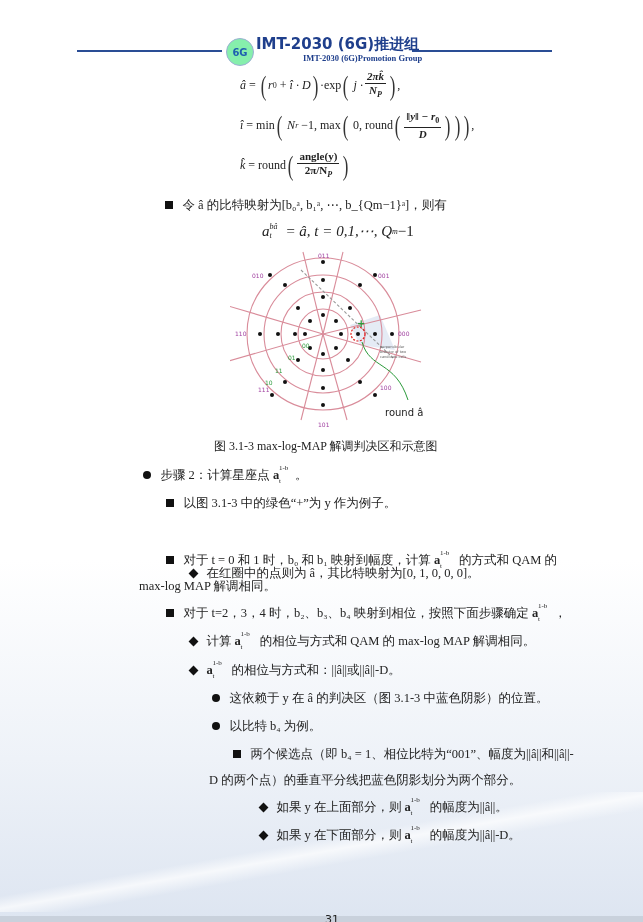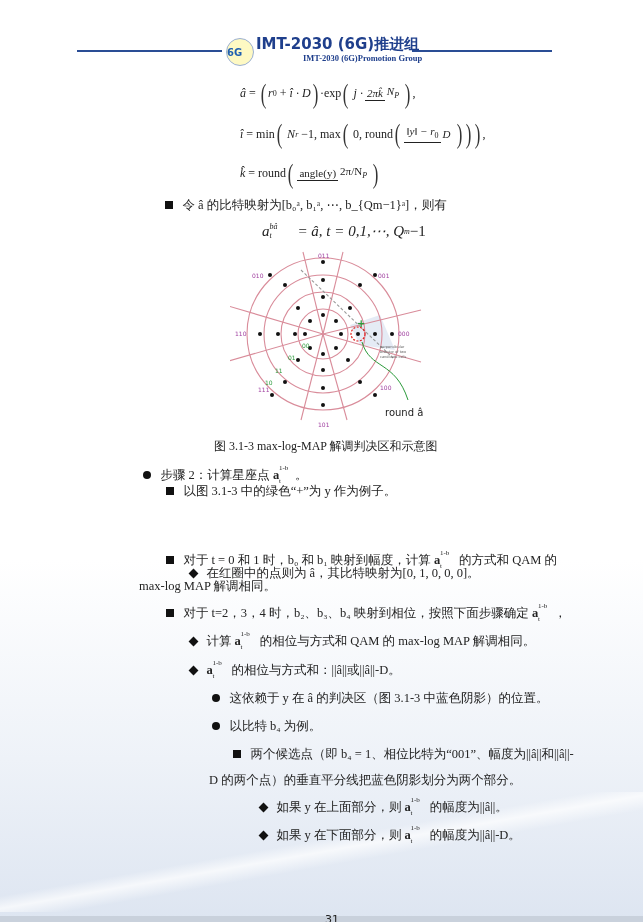--- a/index.html
+++ b/index.html
@@ -19,30 +19,30 @@
     background: linear-gradient(170deg, transparent 45%, rgba(255,255,255,0.7) 50%, transparent 56%);
     z-index: 0;
   }
   .bottom-bar { position:absolute; left:0; right:0; bottom:0; height:6px; background:#c9d1dc; z-index:1; }
   .abs { position: absolute; z-index: 2; }
 
   
   .hdr-line { position:absolute; height:2px; background:#2a4d95; top:50px; z-index:2; }
   .hdr-logo {
     position:absolute; left:226px; top:38px; width:26px; height:26px; border-radius:50%;
-    border:1.5px solid #9bb0d3; background:#fef9c3; display:flex; align-items:center; justify-content:flex-start;
+    border:1.5px solid #9bb0d3; background:#86efac; display:flex; align-items:center; justify-content:center;
     font-family:"DejaVu Sans", sans-serif; font-size:10px; font-weight:bold; color:#1f5fb0; z-index:2;
   }
   .hdr-title { position:absolute; left:256px; top:36px; font-family:"DejaVu Sans", sans-serif; font-weight:bold; font-size:15px; color:#1f3f8c; z-index:2; line-height:17px;}
   .hdr-sub { position:absolute; left:256px; top:53px; font-family:Liberation Serif, serif; font-weight:bold; font-size:8.5px; color:#1f3f8c; z-index:2; line-height:10px;padding-left:47px;}
 
   
   .math { font-family:"Liberation Serif", serif; font-size:12px; white-space:nowrap; display:flex; align-items:center; }
   .it { font-style: italic; }
-  .frac { display:inline-flex; flex-direction:row; align-items:center; vertical-align:middle; margin:15px 2px; font-size:11px; }
+  .frac { display:inline-flex; flex-direction:column; align-items:center; vertical-align:middle; margin:0 2px; font-size:11px;font-weight:bold; }
   .frac .num { border-bottom:1px solid #222; padding:0 2px; line-height:13px; }
   .frac .den { padding:0 2px; line-height:13px; }
   .paren { font-size:28px; font-weight:100; line-height:28px; transform:scaleX(0.6); display:inline-block; color:#333; }
   sub, sup { font-size: 8px; }
 
   .text { font-size:12.5px; white-space:nowrap; line-height:16px; }
   .bullet-sq { display:inline-block; width:8px; height:8px; background:#111; }
   .bullet-dot { display:inline-block; width:8px; height:8px; border-radius:50%; background:#111; }
   .bullet-dia { display:inline-block; width:7px; height:7px; background:#111; transform:rotate(45deg); }
   .at { font-weight:bold; font-family:"Liberation Serif", serif; position:relative; display:inline-block; }
@@ -100,21 +100,21 @@
   </span><span class="paren">)</span>
 </div>
 
 <div class="abs text" style="left:165px; top:197px;">
   <span class="bullet-sq"></span>&nbsp;&nbsp;
   <span>令 â 的比特映射为</span><span>[b₀ᵃ, b₁ᵃ, ⋯, b_{Qm−1}ᵃ]</span><span>，则有</span>
 </div>
 
 <div class="abs math" style="left:262px; top:222px; font-size:15px;">
   <span class="it">a</span>
-    <span style="display:inline-flex; flex-direction:column; font-size:8px; line-height:9px; margin-right:20px;">
+    <span style="display:inline-flex; flex-direction:column; font-size:8px; line-height:9px; margin-right:8px;">
       <span class="it"><span>b</span><span>â</span></span>
       <span class="it">t</span>
     </span>
   <span class="it">= â, t = 0,1,⋯, Q</span>
     <sub class="it">m</sub>
     <span> −1</span>
 </div>
 
 <div class="abs" style="left:230px; top:250px; width:210px; height:180px;">
   <svg width="210" height="180" viewBox="0 0 210 180">
@@ -213,21 +213,21 @@
 </div>
 
 <div class="abs caption" style="left:214px; top:438px;">图 3.1-3 max-log-MAP 解调判决区和示意图</div>
 
 <div class="abs text" style="left:143px; top:467px;">
   <span class="bullet-dot"></span>&nbsp;&nbsp;
   <span>步骤 2：计算星座点</span>
   <span class="at at-wrap"><span>a</span><span class="sup">1-b</span><span class="sub">t</span></span><span>。</span>
 </div>
 
-<div class="abs text" style="left:166px; top:483px;">
+<div class="abs text" style="left:166px; top:495px;">
   <span class="bullet-sq"></span>&nbsp;&nbsp;
   <span>以图 3.1-3 中的绿色“+”为 y 作为例子。</span>
 </div>
 
 <div class="abs text" style="left:190px; top:523px;margin-top:42px;">
   <span class="bullet-dia"></span>&nbsp;&nbsp;
   <span>在红圈中的点则为 â，其比特映射为[0, 1, 0, 0, 0]。</span>
 </div>
 
 <div class="abs text" style="left:166px; top:552px;">

